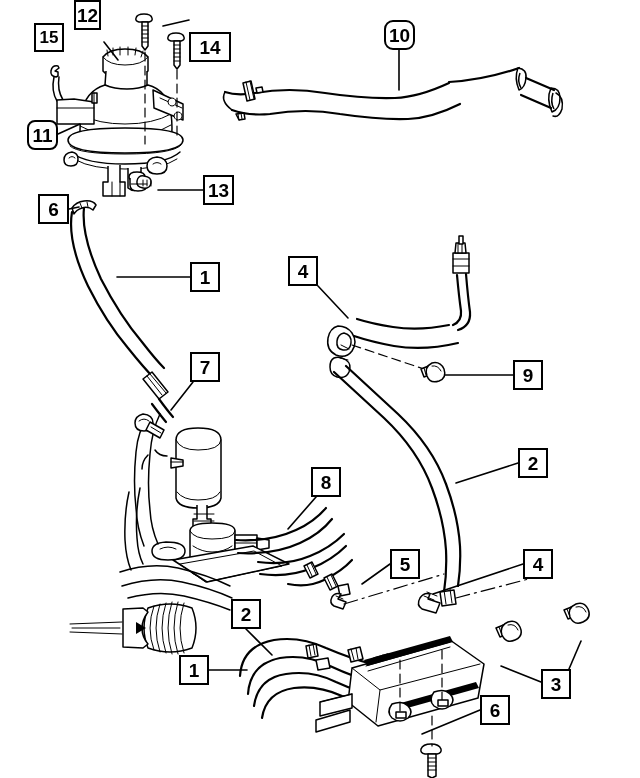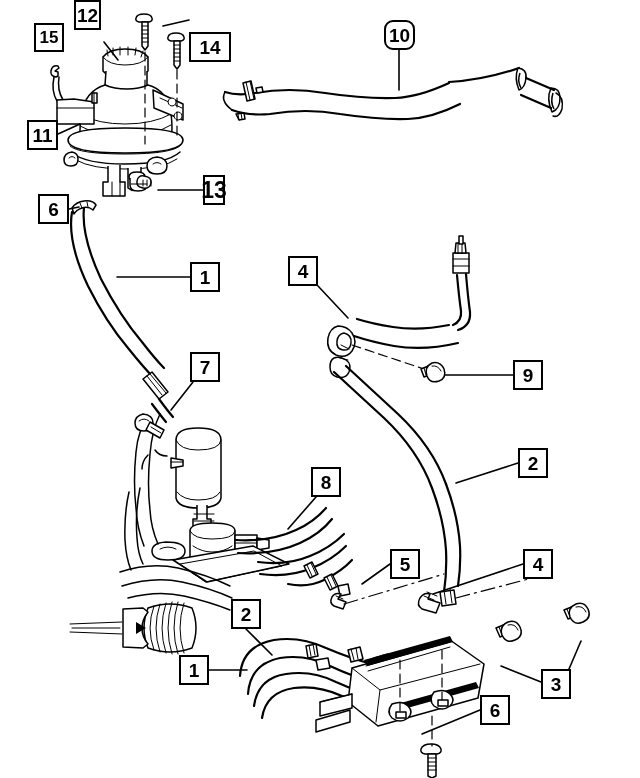--- a/index.html
+++ b/index.html
@@ -333,24 +333,24 @@
       </div>
       <div class="callout" style="left: 74px; top: 0; width: 27px; height: 30px; font-size: 19px;">
         <span>12</span>
       </div>
       <div class="callout" style="left: 189px; top: 5px; width: 42px; height: 30px; font-size: 19px; margin-top: 27px;">
         <span>14</span>
       </div>
       <div class="callout" style="left: 384px; top: 20px; width: 31px; height: 30px; font-size: 19px; border-radius: 9px;">
         <span>10</span>
       </div>
-      <div class="callout" style="left: 27px; top: 120px; width: 31px; height: 30px; font-size: 19px;">
+      <div class="callout" style="left: 27px; top: 120px; width: 31px; height: 30px; font-size: 19px; border-radius: 8px;">
         <span>11</span>
       </div>
-      <div class="callout" style="left: 203px; top: 175px; width: 22px; height: 30px; font-size: 23px;">
+      <div class="callout" style="left: 203px; top: 175px; width: 31px; height: 30px; font-size: 19px;">
         <span>13</span>
       </div>
       <div class="callout" style="left: 38px; top: 194px; width: 31px; height: 30px; font-size: 19px;">
         <span>6</span>
       </div>
       <div class="callout" style="left: 190px; top: 262px; width: 30px; height: 30px; font-size: 19px;">
         <span>1</span>
       </div>
       <div class="callout" style="left: 288px; top: 256px; width: 30px; height: 30px; font-size: 19px;">
         <span>4</span>

